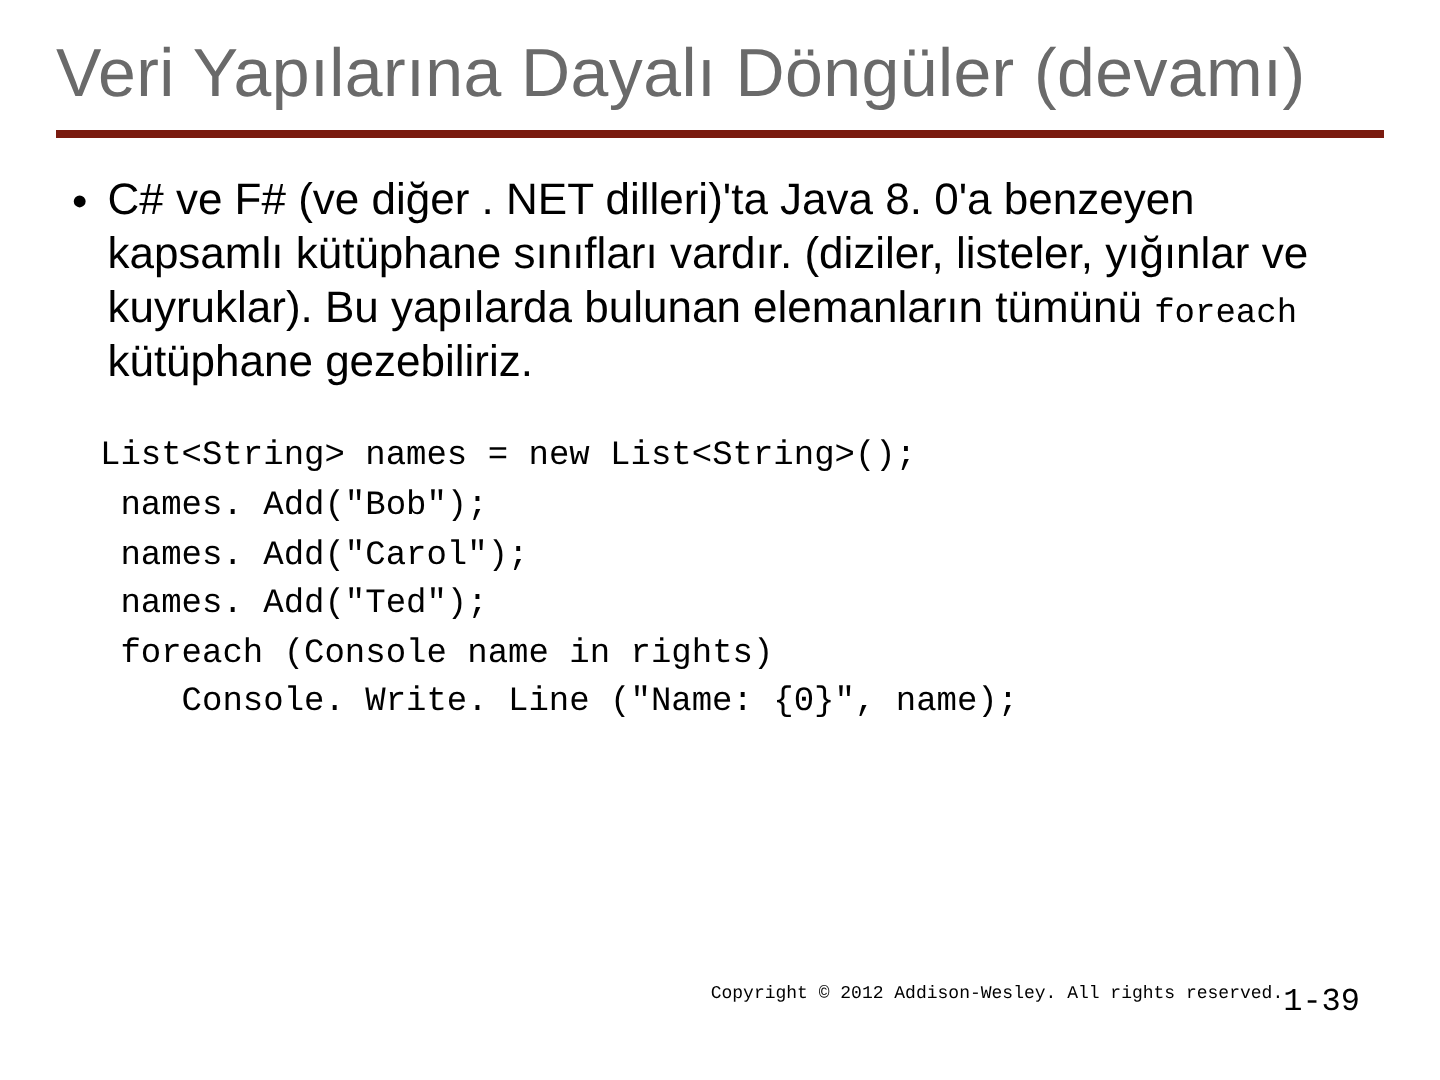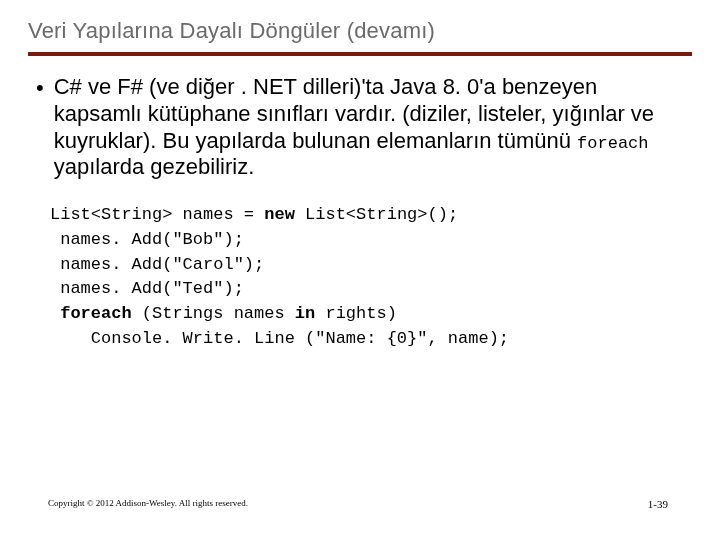--- a/index.html
+++ b/index.html
@@ -9,21 +9,21 @@
     height: 540px;
     background: #ffffff;
     font-family: Verdana, Geneva, sans-serif;
     position: relative;
     box-sizing: border-box;
   }
   .slide {
     padding: 18px 28px 0 28px;
   }
   .title {
-    font-size: 22px;
+    font-size: 34px;
     color: #6a6a6a;
     font-weight: normal;
     margin: 0 0 8px 0;
     letter-spacing: 0.2px;
   }
   .rule {
     height: 4px;
     background: #7a1b0f;
     margin: 4px 0 18px 0;
     width: 100%;
@@ -54,55 +54,55 @@
   }
   .code {
     font-family: "Courier New", Courier, monospace;
     font-size: 17px;
     color: #000;
     margin: 22px 0 0 22px;
     line-height: 1.45;
     white-space: pre;
   }
   .code strong {
-    font-weight: bold;
+    font-weight: normal;
   }
   .footer {
     position: absolute;
     bottom: 30px;
     left: 48px;
-    right: 52px;
+    right: 40px;
     display: flex;
-    justify-content: space-between;
+    justify-content: flex-end;
     font-size: 9px;
     color: #000;
-    font-family: Liberation Serif, serif;
+    font-family: Liberation Mono, monospace;
   }
   .footer .pg {
-    font-size: 11px;
+    font-size: 16px;
   }
 </style>
 </head>
 <body>
 
 <div class="slide">
   <h1 class="title">Veri Yapılarına Dayalı Döngüler (devamı)</h1>
   <div class="rule"></div>
 
   <div class="body">
     <div class="bullet-row">
       <span class="bullet-dot">•</span>
-      <span class="bullet-text"><span>C# ve F# (ve diğer . NET dilleri)'ta Java 8. 0'a benzeyen kapsamlı kütüphane sınıfları vardır.  (diziler, listeler, yığınlar ve kuyruklar). Bu yapılarda bulunan elemanların tümünü </span><span class="mono-inline">foreach</span><span> yapılarda gezebiliriz.</span></span>
+      <span class="bullet-text"><span>C# ve F# (ve diğer . NET dilleri)'ta Java 8. 0'a benzeyen kapsamlı kütüphane sınıfları vardır.  (diziler, listeler, yığınlar ve kuyruklar). Bu yapılarda bulunan elemanların tümünü </span><span class="mono-inline">foreach</span><span> kütüphane gezebiliriz.</span></span>
     </div>
   </div>
 
   <div class="code"><span>List&lt;String&gt; names = </span><strong>new</strong><span> List&lt;String&gt;();</span>
 <span> names. Add("Bob");</span>
 <span> names. Add("Carol");</span>
 <span> names. Add("Ted");</span>
-<span> </span><strong>foreach</strong><span> (Strings names </span><strong>in</strong><span> rights)</span>
+<span> </span><strong>foreach</strong><span> (Console name </span><strong>in</strong><span> rights)</span>
 <span>    Console. Write. Line ("Name: {0}", name);</span></div>
 </div>
 
 <div class="footer">
   <span>Copyright © 2012 Addison-Wesley. All rights reserved.</span>
   <span class="pg">1-39</span>
 </div>
 
 </body></html>

